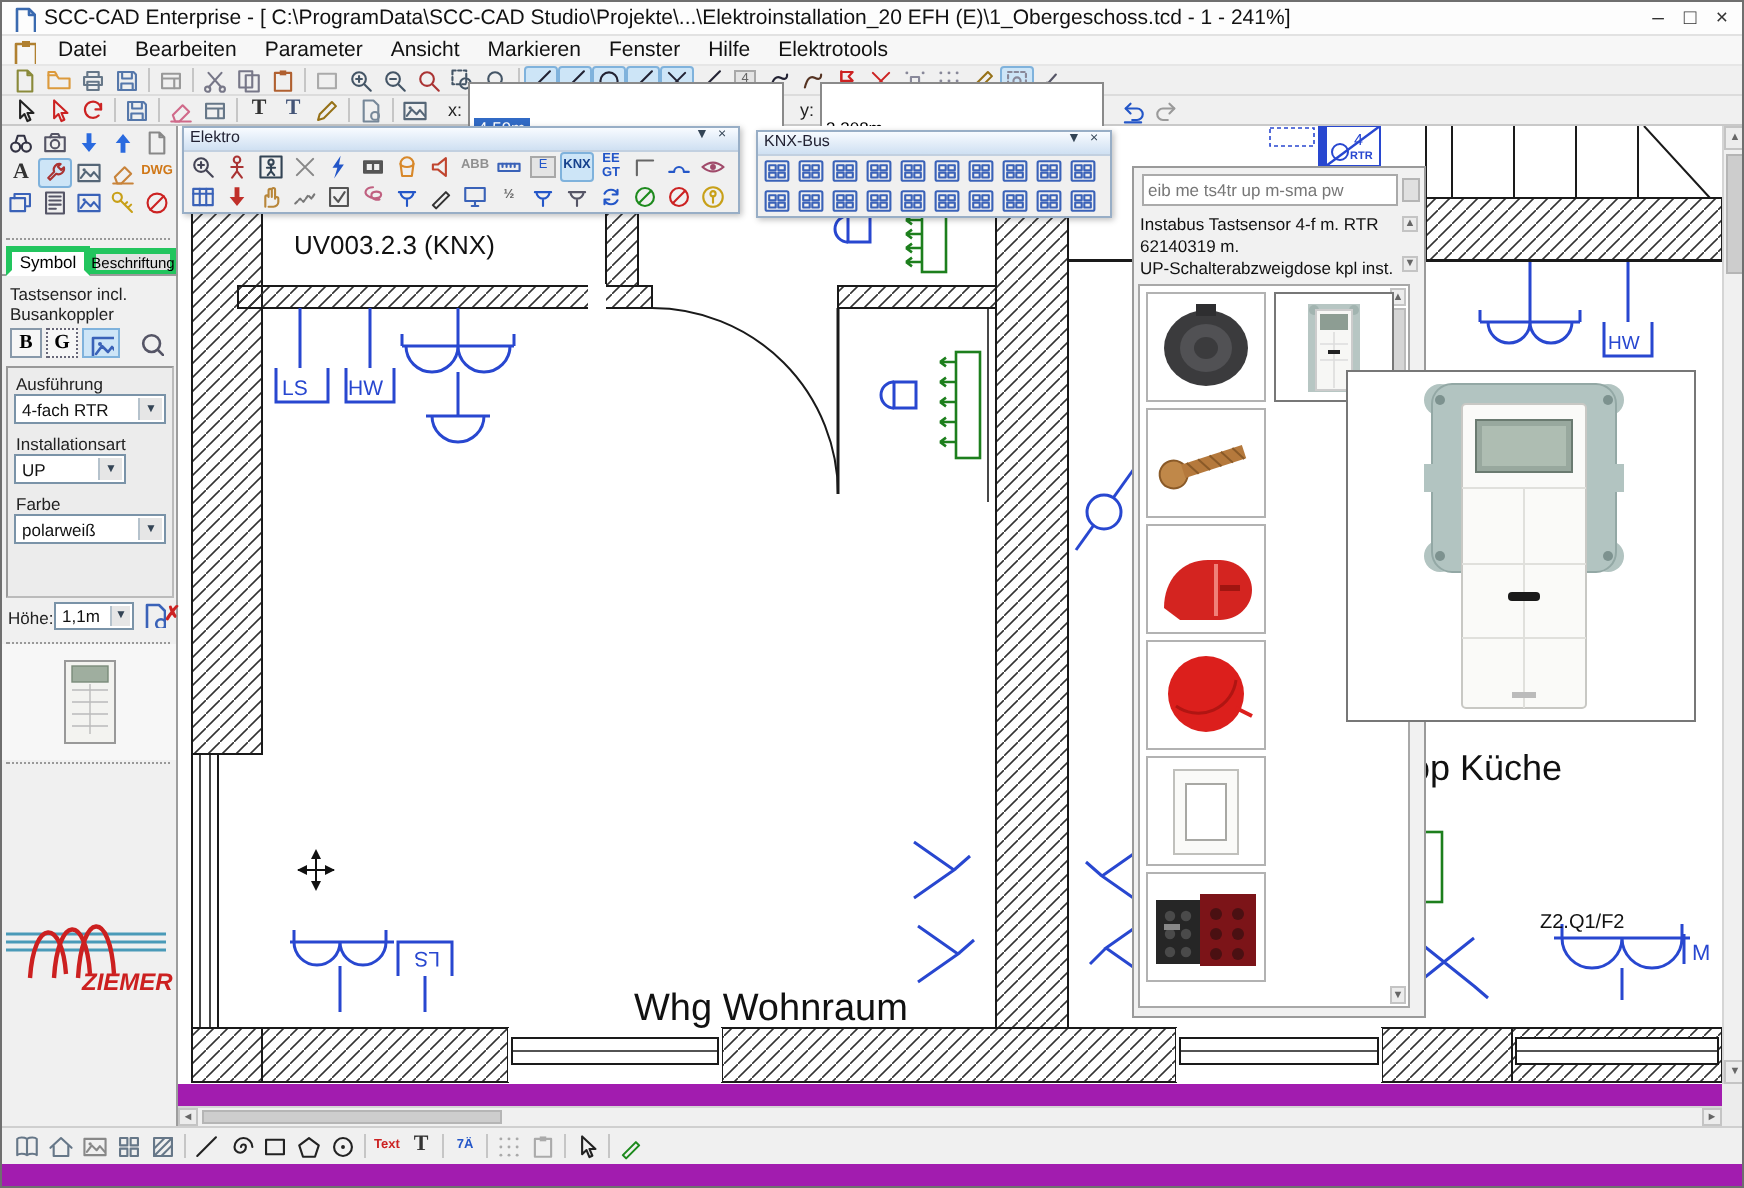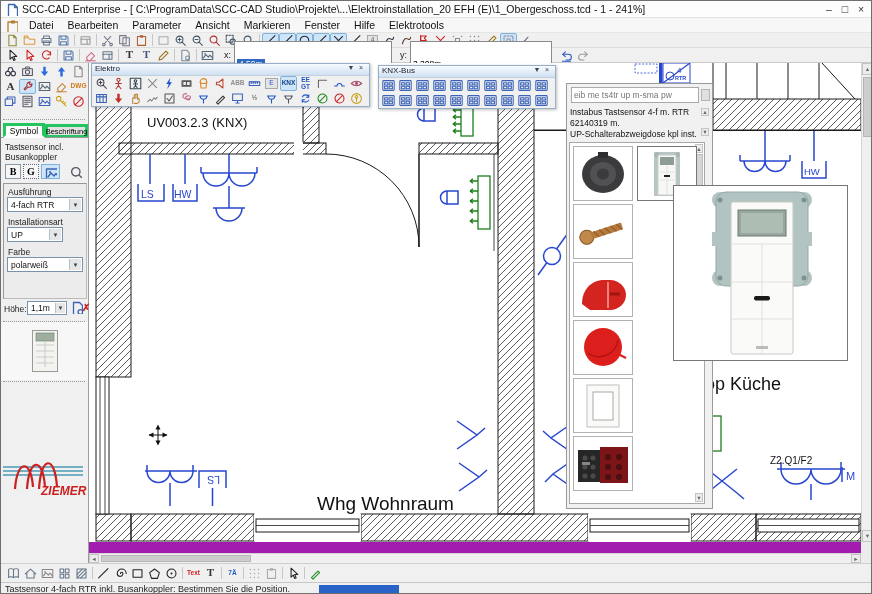--- a/index.html
+++ b/index.html
@@ -1332,18 +1332,14 @@
         </svg>
       </div>
       <i class="sep"></i>
       <div class="tc">
         <svg viewBox="0 0 16 16" class="ic" style="color: rgb(29, 138, 29);">
           <use href="#i-pen"></use>
         </svg>
       </div>
     </div>
 
-  <div id="statusbar">
-    <span>Tastsensor 4-fach RTR inkl. Busankoppler: Bestimmen Sie die Position.</span>
-    <div style="position:absolute;left:318px;top:2px;width:80px;height:10px;background:#2a63c8"></div>
-  </div>
 
 </div>
 
 </body></html>

